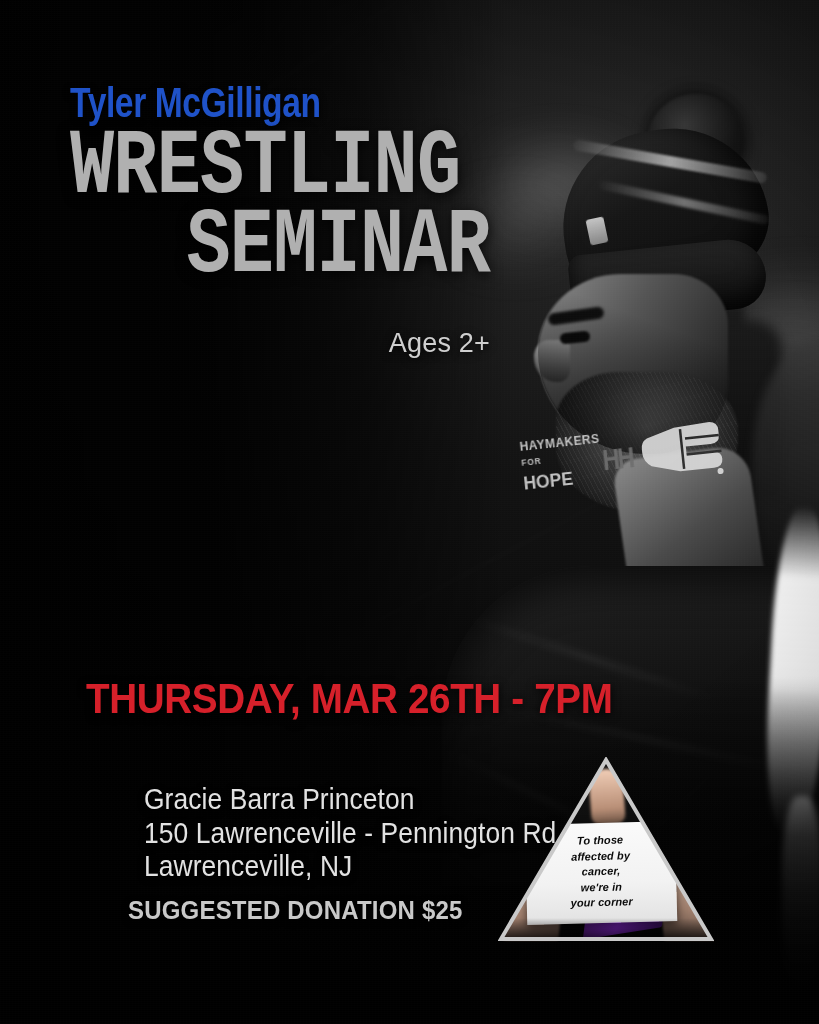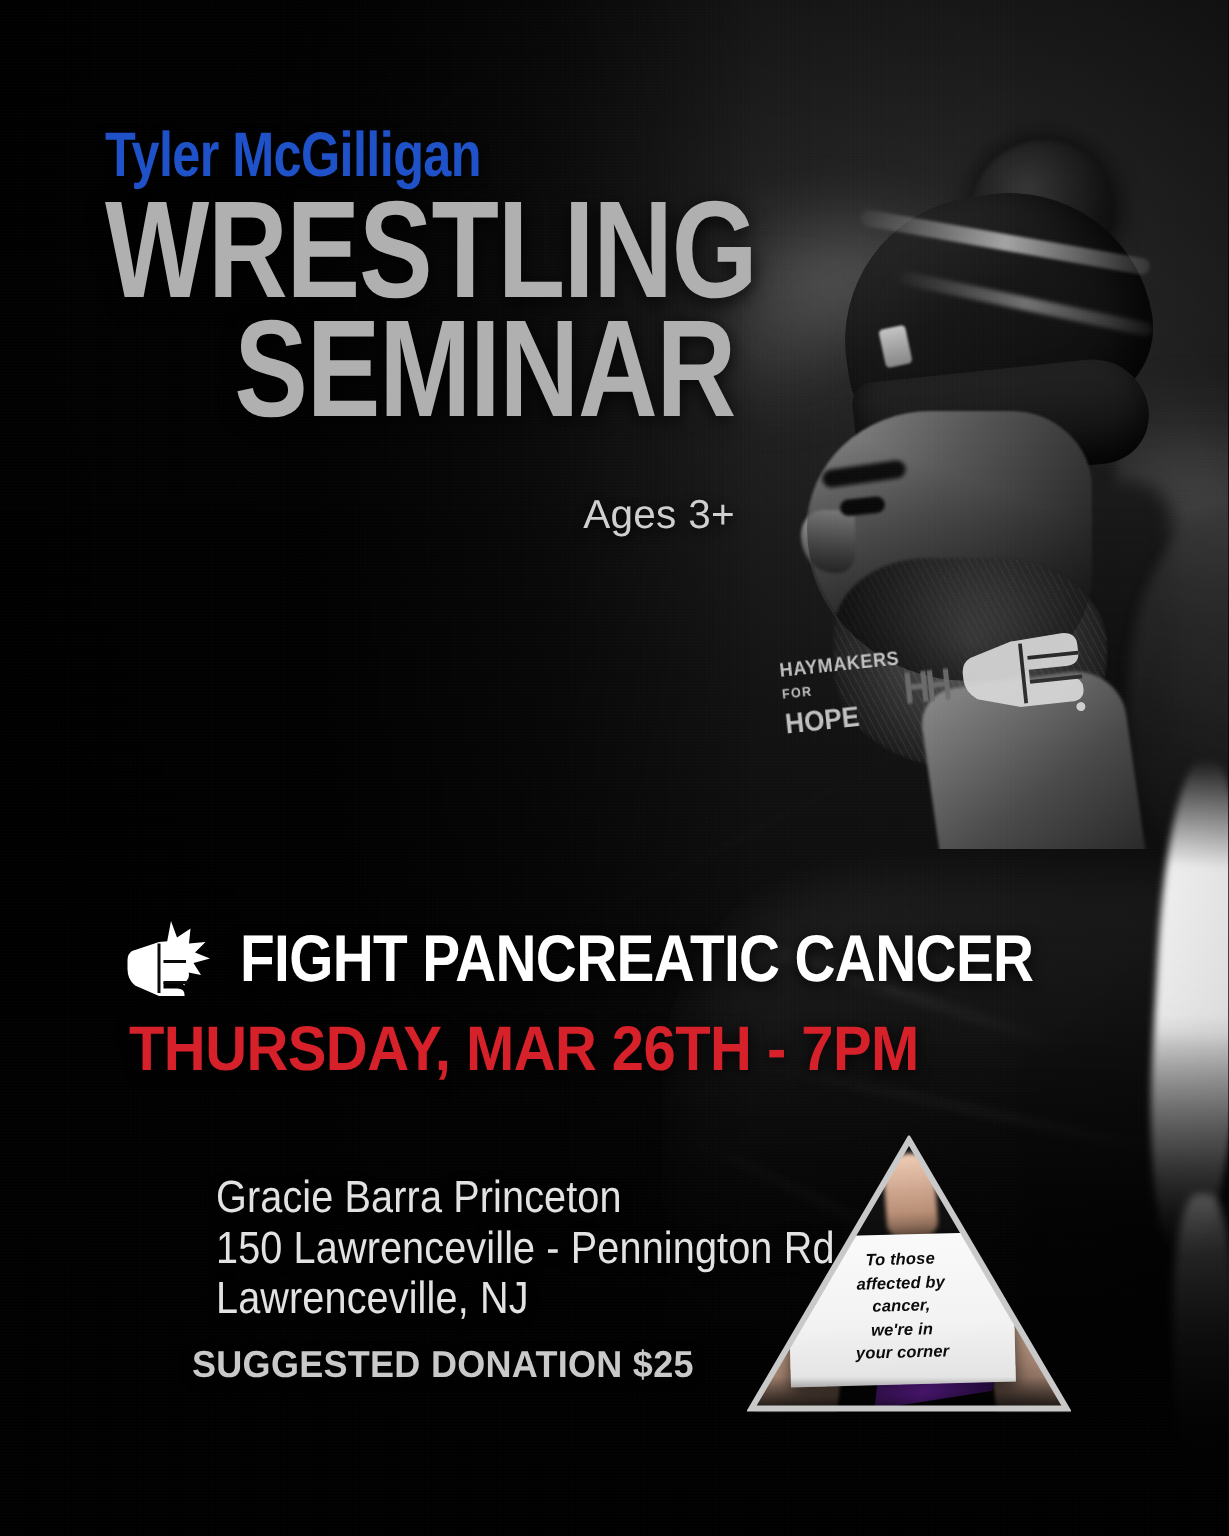--- a/index.html
+++ b/index.html
@@ -185,21 +185,21 @@
   .content{position:absolute;inset:0;}
 
   .presenter{
     position:absolute;left:70px;top:82px;
     font-weight:bold;font-size:42px;line-height:1;
     letter-spacing:-.5px;
     transform:scaleX(.80);transform-origin:left center;
     text-shadow:0 2px 8px rgba(0,0,0,.9);
     white-space:nowrap;
   }
-  .title-block{position:absolute;left:70px;top:128px;width:420px;}
+  .title-block{position:absolute;left:70px;top:128px;width:420px;font-family:Liberation Mono, monospace;}
   .title-line{
     font-weight:bold;line-height:.86;
     letter-spacing:-1px;
     transform:scaleX(.80);
     text-shadow:0 3px 14px rgba(0,0,0,.85);
     white-space:nowrap;
   }
   .tl1{font-size:92px;transform-origin:left center;}
   .tl2{font-size:92px;transform-origin:right center;text-align:right;}
   .ages{
@@ -354,31 +354,22 @@
 
   <div class="content">
 
     <div class="presenter" style="color:#1f52c8">Tyler McGilligan</div>
 
     <div class="title-block">
       <div class="title-line tl1" style="color:#b0b0b0">WRESTLING</div>
       <div class="title-line tl2" style="color:#b0b0b0">SEMINAR</div>
     </div>
 
-    <div class="ages" style="color:#cfcfcf">Ages 3+</div>
-
-    <div class="cause-row">
-      <svg class="cause-icon" viewBox="0 0 62 56">
-        <path d="M30,2 L34,13 L43,7 L42,17 L53,16 L46,23 L56,27 L45,30 L50,38 L40,36 L39,45 L32,38 L26,44 L24,34 Z" fill="#ffffff"></path>
-        <path d="M4,22 L22,16 L34,15 Q40,15 40,21 L40,24 Q40,29 34,29 L25,29 L25,33 L36,33 Q42,33 42,38 Q42,43 36,43 L25,43 L25,47 L34,47 Q39,47 39,51 L39,52 L22,52 L6,45 Q1,41 1,34 L1,28 Q1,24 4,22 Z" fill="#ffffff"></path>
-        <path d="M22,17 L22,50" stroke="#0a0a0a" stroke-width="2" fill="none"></path>
-        <path d="M25,29 L40,29 M25,43 L42,43" stroke="#0a0a0a" stroke-width="2" fill="none"></path>
-      </svg>
-      <div class="cause-text" style="color:#ffffff">FIGHT PANCREATIC CANCER</div>
-    </div>
+    <div class="ages" style="color:#cfcfcf">Ages 2+</div>
+
 
     <div class="date-text" style="color:#d6202a">THURSDAY, MAR 26TH - 7PM</div>
 
     <div class="venue">
       <div class="venue-line" style="color:#e2e2e2">Gracie Barra Princeton</div>
       <div class="venue-line" style="color:#e2e2e2">150 Lawrenceville - Pennington Rd</div>
       <div class="venue-line" style="color:#e2e2e2">Lawrenceville, NJ</div>
     </div>
 
     <div class="donation" style="color:#c9c9c9">SUGGESTED DONATION $25</div>

